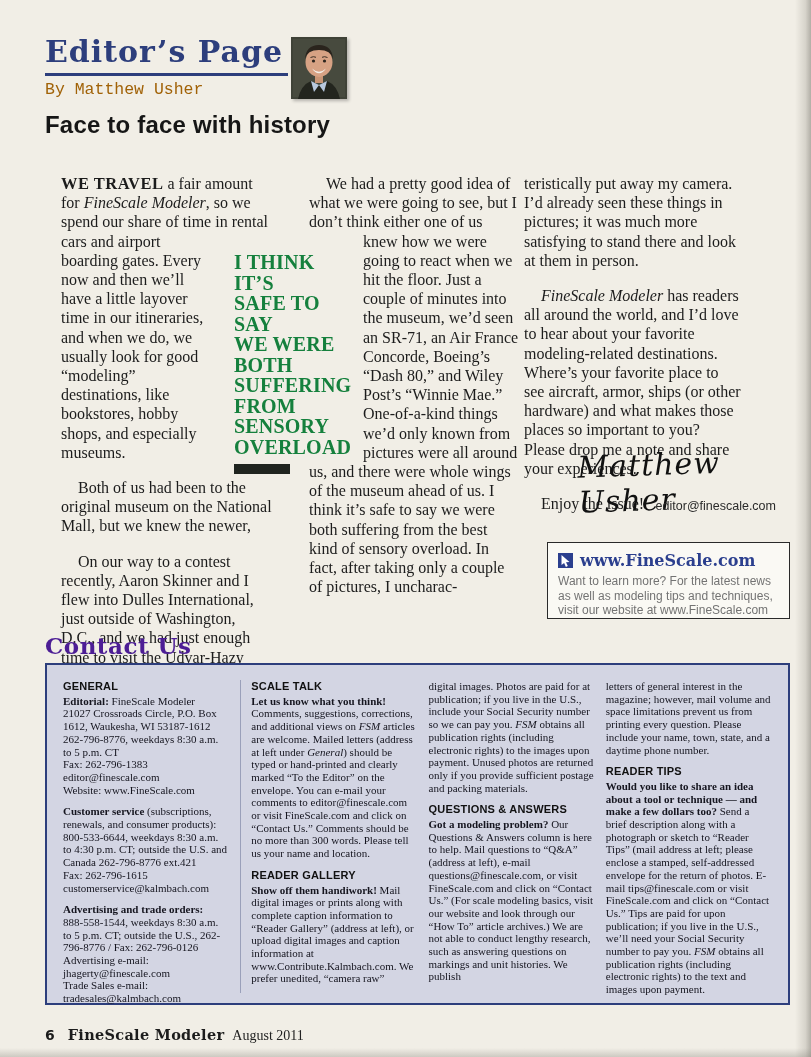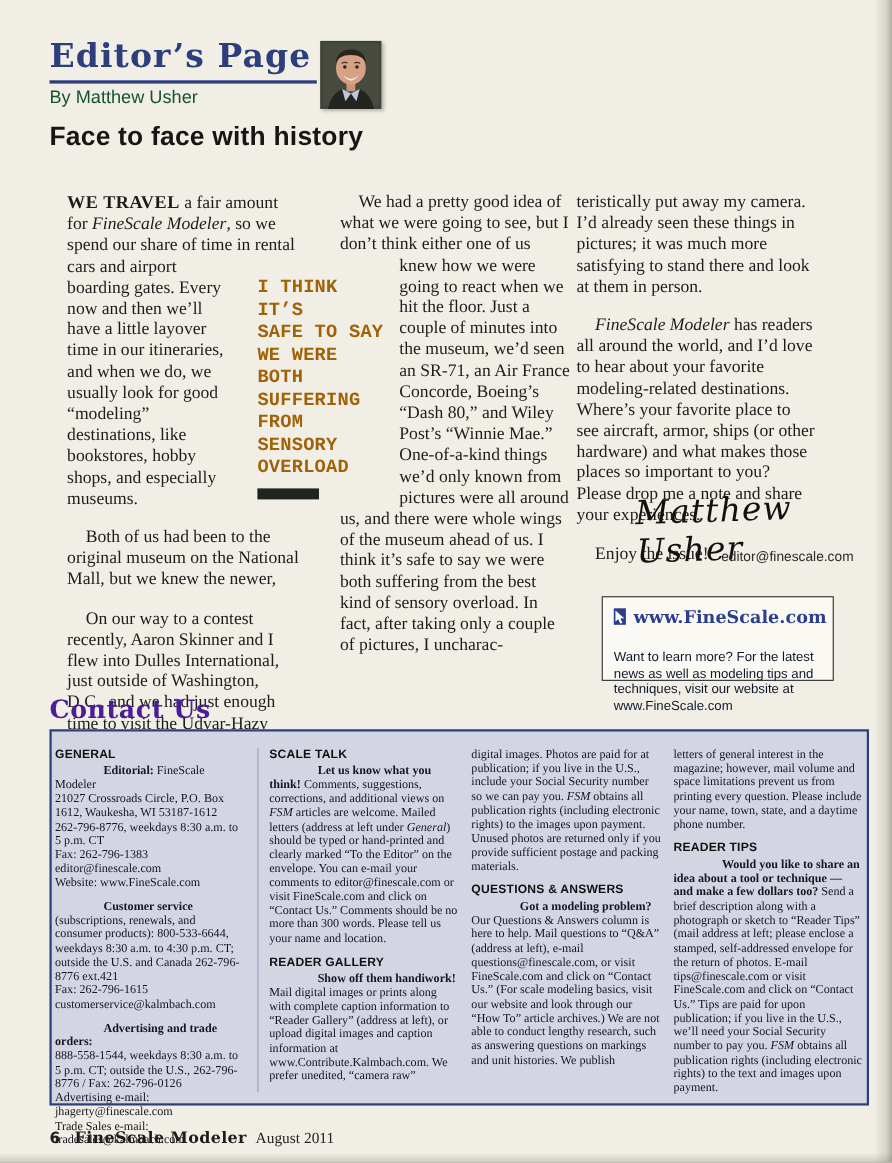--- a/index.html
+++ b/index.html
@@ -7,67 +7,67 @@
         font-family:"Liberation Serif",serif;}
   .edge-right{position:absolute;right:0;top:0;width:16px;height:100%;
         background:linear-gradient(to right,rgba(137,133,122,0) 0%,rgba(137,133,122,0.25) 65%,rgba(100,97,88,0.45) 100%);}
   .edge-bottom{position:absolute;left:0;bottom:0;width:100%;height:9px;
         background:linear-gradient(to bottom,rgba(120,117,108,0),rgba(120,117,108,0.30));}
 
   
   .ed-title{position:absolute;left:45px;top:34px;margin:0;font-family:"DejaVu Serif",serif;
         font-weight:700;font-size:30px;color:#2d3e7c;letter-spacing:1px;}
   .ed-rule{position:absolute;left:45px;top:73px;width:243px;height:3px;background:#2d3e7c;}
-  .byline{position:absolute;left:45px;top:80px;font-family:Liberation Sans, sans-serif;
-        font-size:16.5px;color:#14532d;}
+  .byline{position:absolute;left:45px;top:80px;font-family:Liberation Mono, monospace;
+        font-size:16.5px;color:#a16207;}
   .headshot{position:absolute;left:291px;top:37px;width:56px;height:62px;
         box-shadow:2px 2px 3px rgba(0,0,0,0.25);line-height:0;}
 
   .headline{position:absolute;left:45px;top:111px;margin:0;font-family:"Liberation Sans",sans-serif;
         font-weight:700;font-size:24px;color:#161616;letter-spacing:0.2px;}
 
   
   .col{position:absolute;top:158px;font:16px/19.2px "Liberation Serif",serif;color:#1c1c1c;}
   .col1{left:45px;width:244px;}
   .col2{left:293px;width:242px;}
   .col3{left:508px;width:250px;}
   .col1::before{content:"";float:right;width:76px;height:288px;shape-outside:inset(77px 0 0 0);}
   .col2::before{content:"";float:left;width:70px;height:288px;shape-outside:inset(77px 0 0 0);}
   .col p{margin:16px;}
   .col p.ind{text-indent:17px;}
   .s-italic{font-style:italic;}
-  .s-bold{font-weight:700;margin-left:44px;}
+  .s-bold{font-weight:700;}
   .s-lead{font-weight:700;font-size:16.5px;letter-spacing:0.5px;}
 
   
   .pullquote{position:absolute;left:234px;top:252px;width:124px;}
-  .pq-text{font-family:Liberation Mono, monospace;font-weight:700;font-size:17px;line-height:20.5px;
-        color:#a16207;white-space:pre-line;letter-spacing:0.2px;}
+  .pq-text{font-family:Liberation Serif, serif;font-weight:700;font-size:20px;line-height:20.5px;
+        color:#15803d;white-space:pre-line;letter-spacing:0.2px;}
   .pq-bar{width:56px;height:10px;background:#20241f;margin-top:7px;}
 
   
   .signature{position:absolute;left:578px;top:446px;width:210px;font-family:"DejaVu Serif",serif;
         font-style:italic;font-size:30px;color:#111;transform:rotate(-2deg);letter-spacing:1px;}
   .sig-email{position:absolute;left:538px;top:499px;width:238px;text-align:right;
         font-family:"Liberation Sans",sans-serif;font-size:12.5px;color:#2a2a2a;}
 
   
-  .web-box{position:absolute;left:547px;top:542px;width:211px;height:77px;background:#faf9f4;
+  .web-box{position:absolute;left:547px;top:542px;width:243px;height:77px;background:#faf9f4;
         border:1.5px solid #2a2a2a;box-sizing:border-box;padding:8px 10px 6px;}
   .wb-title-row{display:flex;align-items:center;gap:7px;}
   .wb-icon{width:15px;height:15px;background:#2b3f8e;display:inline-flex;align-items:center;
         justify-content:center;line-height:0;}
   .wb-title{font-family:"DejaVu Serif",serif;font-weight:700;font-size:16px;color:#2b3f8e;}
-  .wb-body{margin-top:20px;font-family:"Liberation Sans",sans-serif;font-size:12px;line-height:14.5px;color:#0f172a;}
+  .wb-body{margin-top:4px;font-family:"Liberation Sans",sans-serif;font-size:12px;line-height:14.5px;color:#737373;}
 
   
   .contact-title{position:absolute;left:45px;top:632px;margin:0;font-family:"DejaVu Serif",serif;
         font-weight:700;font-size:23px;color:#4c1d95;letter-spacing:0.5px;}
   .contact-box{position:absolute;left:45px;top:663px;width:745px;height:342px;box-sizing:border-box;
-        background:#d3d5e3;border:2px solid #2d3e7c;display:flex;padding:15px 3px 10px;gap:11px;}
+        background:#d3d5e3;border:2px solid #2d3e7c;display:flex;padding:15px 16px 10px;gap:11px;}
   .cb-col{flex:1;font-family:"Liberation Serif",serif;font-size:11px;line-height:12.7px;color:#15151f;}
   .cb-b{border-left:1px solid #9aa0ba;padding-left:10px;}
   .cb-head{font-family:"Liberation Sans",sans-serif;font-weight:700;font-size:11px;
         letter-spacing:0.2px;color:#111;margin:9px 0 2px;}
   .cb-col .cb-head:first-child{margin-top:0;}
   .cb-col p{margin:0 0 9px;white-space:pre-line;}
   .cb-col p:last-child{margin-bottom:0;}
 
   
   .footer{position:absolute;left:45px;top:1026px;}

